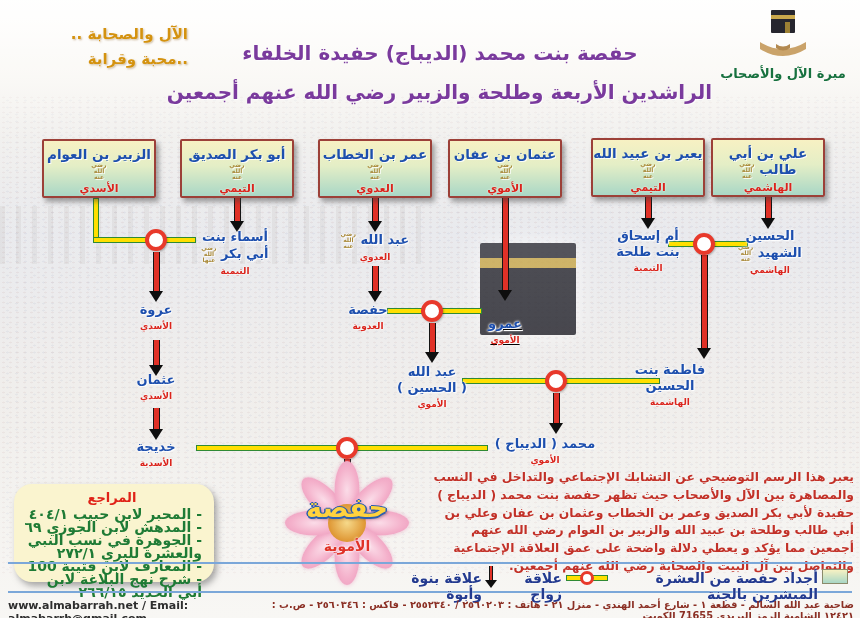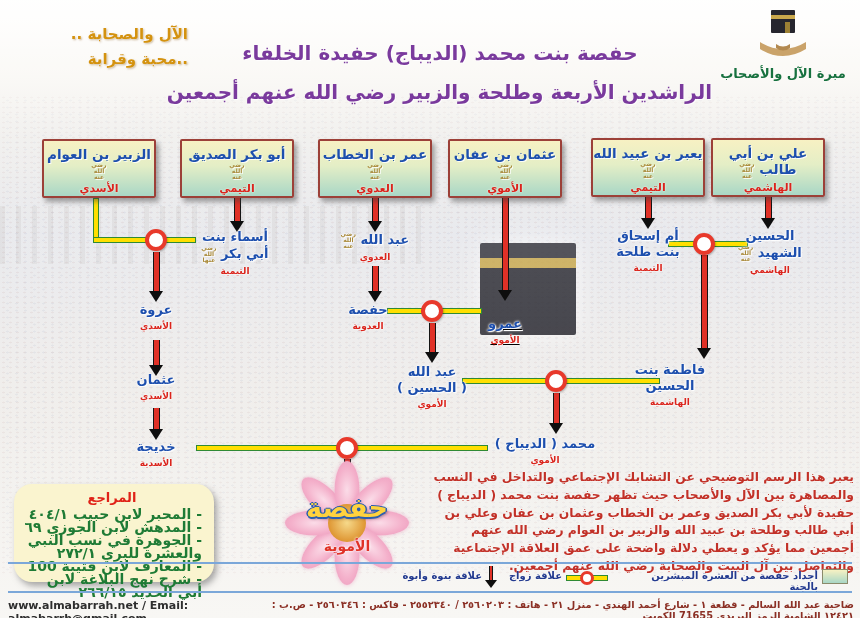--- a/index.html
+++ b/index.html
@@ -72,21 +72,21 @@
       background:#faf4cf;border-radius:18px;box-shadow:3px 4px 6px rgba(90,90,90,.5);padding:6px 12px 0 8px;direction:rtl;}
   .refs .rtitle{text-align:center;color:#e02318;font-size:13px;font-weight:bold;margin-bottom:3px;}
   .refs .ritem{color:#1e7b35;font-size:14px;font-weight:bold;line-height:13px;text-align:right;}
 
   
   .desc{position:absolute;left:424px;top:469px;width:430px;z-index:4;direction:rtl;text-align:right;
       color:#c23128;font-size:12.3px;font-weight:bold;line-height:17.8px;text-shadow:0 0 2px rgba(255,255,255,.9);}
 
   
   .bluebar{position:absolute;left:8px;width:844px;height:2px;background:#7ba7d9;z-index:4;}
-  .legend-text{position:absolute;z-index:4;direction:rtl;color:#233a8f;font-size:10px;font-weight:bold;text-shadow:0 0 2px #fff;}
+  .legend-text{position:absolute;z-index:4;direction:rtl;color:#233a8f;font-size:14px;font-weight:bold;text-shadow:0 0 2px #fff;}
   .lswatch{position:absolute;left:822px;top:569px;width:26px;height:15px;z-index:4;border:1px solid #8a8a6a;box-sizing:border-box;
       background:linear-gradient(180deg,#f7f1c3 0%,#a9d7c6 100%);}
   .lmline{position:absolute;left:566px;top:575px;width:42px;height:6px;z-index:4;background:#ffdf00;border:1px solid #2f8a35;box-sizing:border-box;}
   .lcircle{position:absolute;left:580px;top:571px;width:14px;height:14px;border-radius:50%;background:#fff;border:3px solid #e8392b;box-sizing:border-box;z-index:5;}
   .lashaft{position:absolute;left:489px;top:566px;width:4px;height:14px;background:#e03127;border-left:1px solid #141414;border-right:1px solid #141414;box-sizing:border-box;z-index:4;}
   .lahead{position:absolute;left:485px;top:580px;width:0;height:0;border-left:6px solid transparent;border-right:6px solid transparent;border-top:8px solid #0e0e0e;z-index:4;}
 
   
   .f-site{position:absolute;left:8px;top:599px;width:300px;z-index:4;font-size:11px;color:#2e2e2e;font-weight:bold;text-align:left;}
   .f-addr{position:absolute;left:270px;top:599px;width:584px;z-index:4;direction:rtl;text-align:right;

